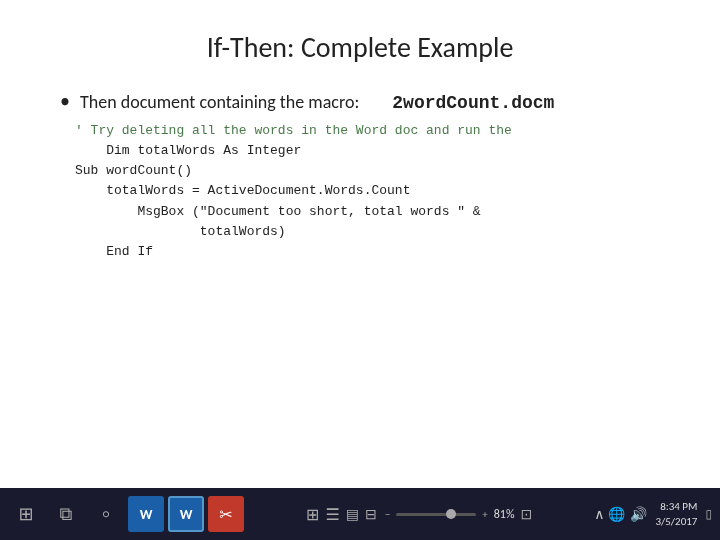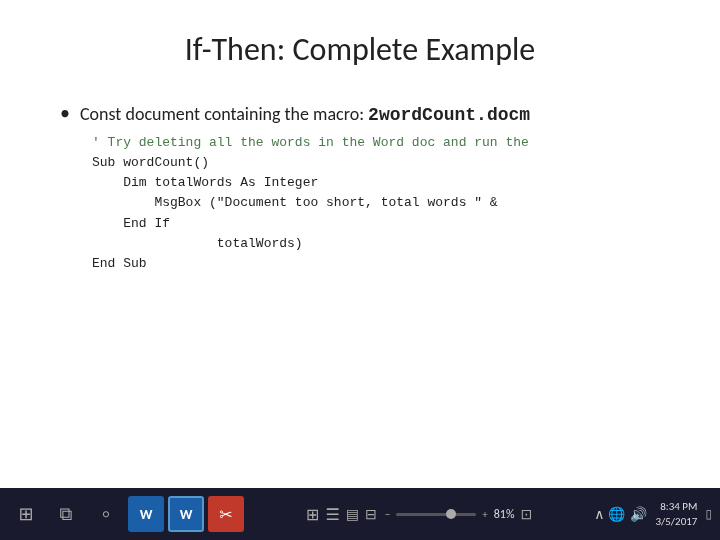--- a/index.html
+++ b/index.html
@@ -10,25 +10,25 @@
       font-family: 'Calibri', 'Segoe UI', Arial, sans-serif;
       overflow: hidden;
       position: relative;
     }
 
     .slide-content {
       padding: 30px 60px 10px 60px;
     }
 
     .slide-title {
-      font-size: 32px;
+      font-size: 28px;
       font-weight: 400;
       color: #222;
       text-align: center;
-      margin-bottom: 32px;
+      margin-bottom: 24px;
     }
 
     .bullet-section {
       margin-bottom: 14px;
     }
 
     .bullet-item {
       display: flex;
       align-items: baseline;
       font-size: 18px;
@@ -43,38 +43,39 @@
     }
 
     .bullet-text {
       font-size: 18px;
     }
 
     .code-block {
       font-family: 'Courier New', Courier, monospace;
       font-size: 13px;
       color: #222;
-      margin-left: 32px;
+      margin-left: 15px;
       line-height: 1.55;
     }
 
     .code-line {
       display: block;
       white-space: pre;
     }
 
     .code-comment {
       color: #4a7a4a;
     }
 
     .highlight-inline {
       font-family: 'Courier New', Courier, monospace;
       font-size: 18px;
       font-weight: 600;
       color: #222;
+      margin-left: 29px;
     }
 
     
     .taskbar {
       position: absolute;
       bottom: 0;
       left: 0;
       width: 720px;
       height: 52px;
       background: #1a1a2e;
@@ -194,32 +195,32 @@
 </head>
 <body>
 
 <div class="slide-content">
   <h1 class="slide-title">If-Then: Complete Example</h1>
 
   <div class="bullet-section">
     <div class="bullet-item">
       <span class="bullet-dot">•</span>
       <span class="bullet-text">
-        <span>Const document containing the macro: </span><span class="highlight-inline">2wordCount.docm</span>
+        <span>Then document containing the macro: </span><span class="highlight-inline">2wordCount.docm</span>
       </span>
     </div>
 
     <div class="code-block">
       <span class="code-line code-comment">' Try deleting all the words in the Word doc and run the</span>
+      <span class="code-line">    Dim totalWords As Integer</span>
       <span class="code-line">Sub wordCount()</span>
-      <span class="code-line">    Dim totalWords As Integer</span>
+      <span class="code-line">    totalWords = ActiveDocument.Words.Count</span>
       <span class="code-line">        MsgBox ("Document too short, total words " &amp;</span>
+      <span class="code-line">                totalWords)</span>
       <span class="code-line">    End If</span>
-      <span class="code-line">                totalWords)</span>
-      <span class="code-line">End Sub</span>
     </div>
   </div>
 </div>
 
 <div class="taskbar">
   <div class="taskbar-left">
 
     <div class="taskbar-icon" style="color:#aaa;font-size:18px;">⊞</div>
     <div class="taskbar-icon" style="color:#aaa;">⧉</div>
     <div class="taskbar-icon" style="color:#aaa;font-size:12px;">○</div>

